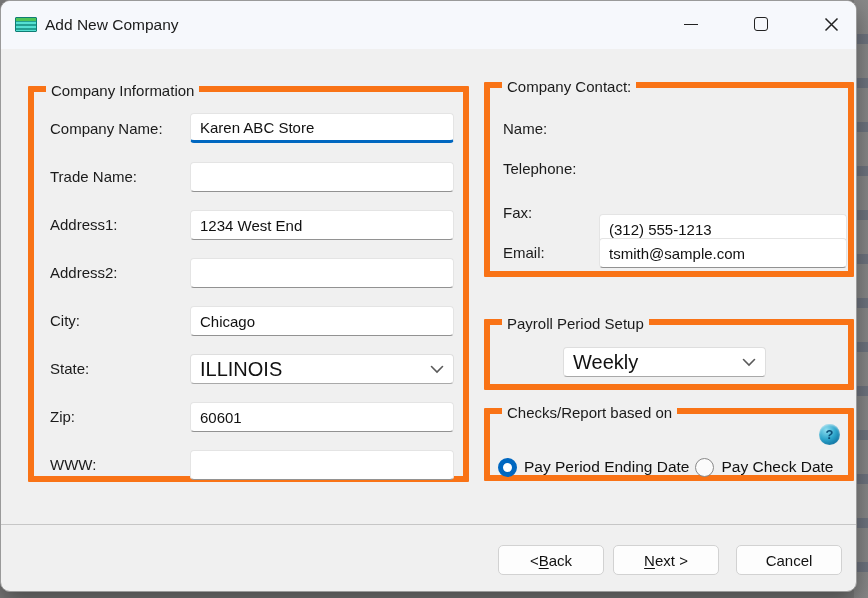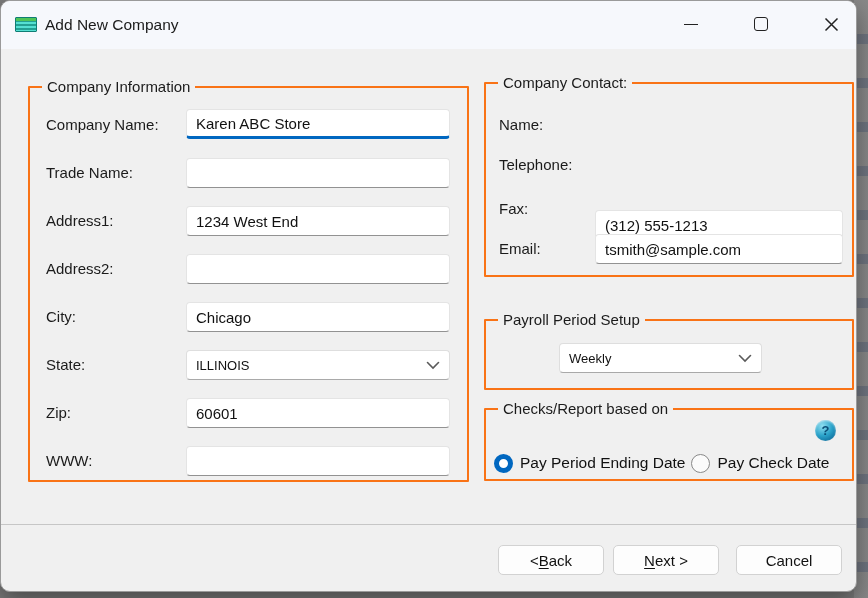--- a/index.html
+++ b/index.html
@@ -41,21 +41,21 @@
     position:absolute;top:4px;width:46px;height:38px;
     display:flex;align-items:center;justify-content:center;cursor:default;
   }
   .winbtn.min{left:667px;}
   .winbtn.max{left:737px;}
   .winbtn.close{left:807px;}
   .glyph-min{width:14px;height:0;border-top:1.6px solid #222;}
   .glyph-max{width:12px;height:12px;border:1.6px solid #222;border-radius:3px;}
   
   .groupbox{
-    position:absolute;border:2px solid #f97316;border-radius:1px;
+    position:absolute;border:6px solid #f97316;border-radius:1px;
     box-sizing:border-box;background:transparent;
   }
   .legend{
     position:absolute;top:-10px;left:12px;background:#f0f0f0;
     padding:0 5px;font-size:15px;color:#1b1b1b;white-space:nowrap;
   }
   .g-info   {left:27px; top:85px;  width:441px;height:396px;}
   .g-contact{left:483px;top:81px;  width:370px;height:195px;}
   .g-payroll{left:483px;top:318px; width:370px;height:71px;}
   .g-checks {left:483px;top:407px; width:370px;height:73px;}
@@ -68,21 +68,21 @@
     position:absolute;box-sizing:border-box;height:30px;
     background:#ffffff;border:1px solid #e4e4e4;border-bottom:1px solid #929292;
     border-radius:4px;padding:0 9px;font-family:"Liberation Sans",sans-serif;
     font-size:15px;color:#111;outline:none;
   }
   .textbox.focused{border-bottom:3px solid #0067c0;}
   .combobox{
     position:absolute;box-sizing:border-box;height:30px;
     background:#ffffff;border:1px solid #dedede;border-bottom:1px solid #a9a9a9;
     border-radius:4px;display:flex;align-items:center;
-    padding:0 9px;font-size:13px;color:#111;cursor:default;
+    padding:0 9px;font-size:20px;color:#111;cursor:default;
   }
   .combobox .val{flex:1;}
   .chev{width:14px;height:9px;flex:0 0 auto;}
   
   .g-info .field-label{left:16px;}
   .g-info .textbox,.g-info .combobox{left:156px;width:264px;}
   
   .g-contact .field-label{left:13px;}
   .g-contact .textbox{left:109px;width:248px;}
   

